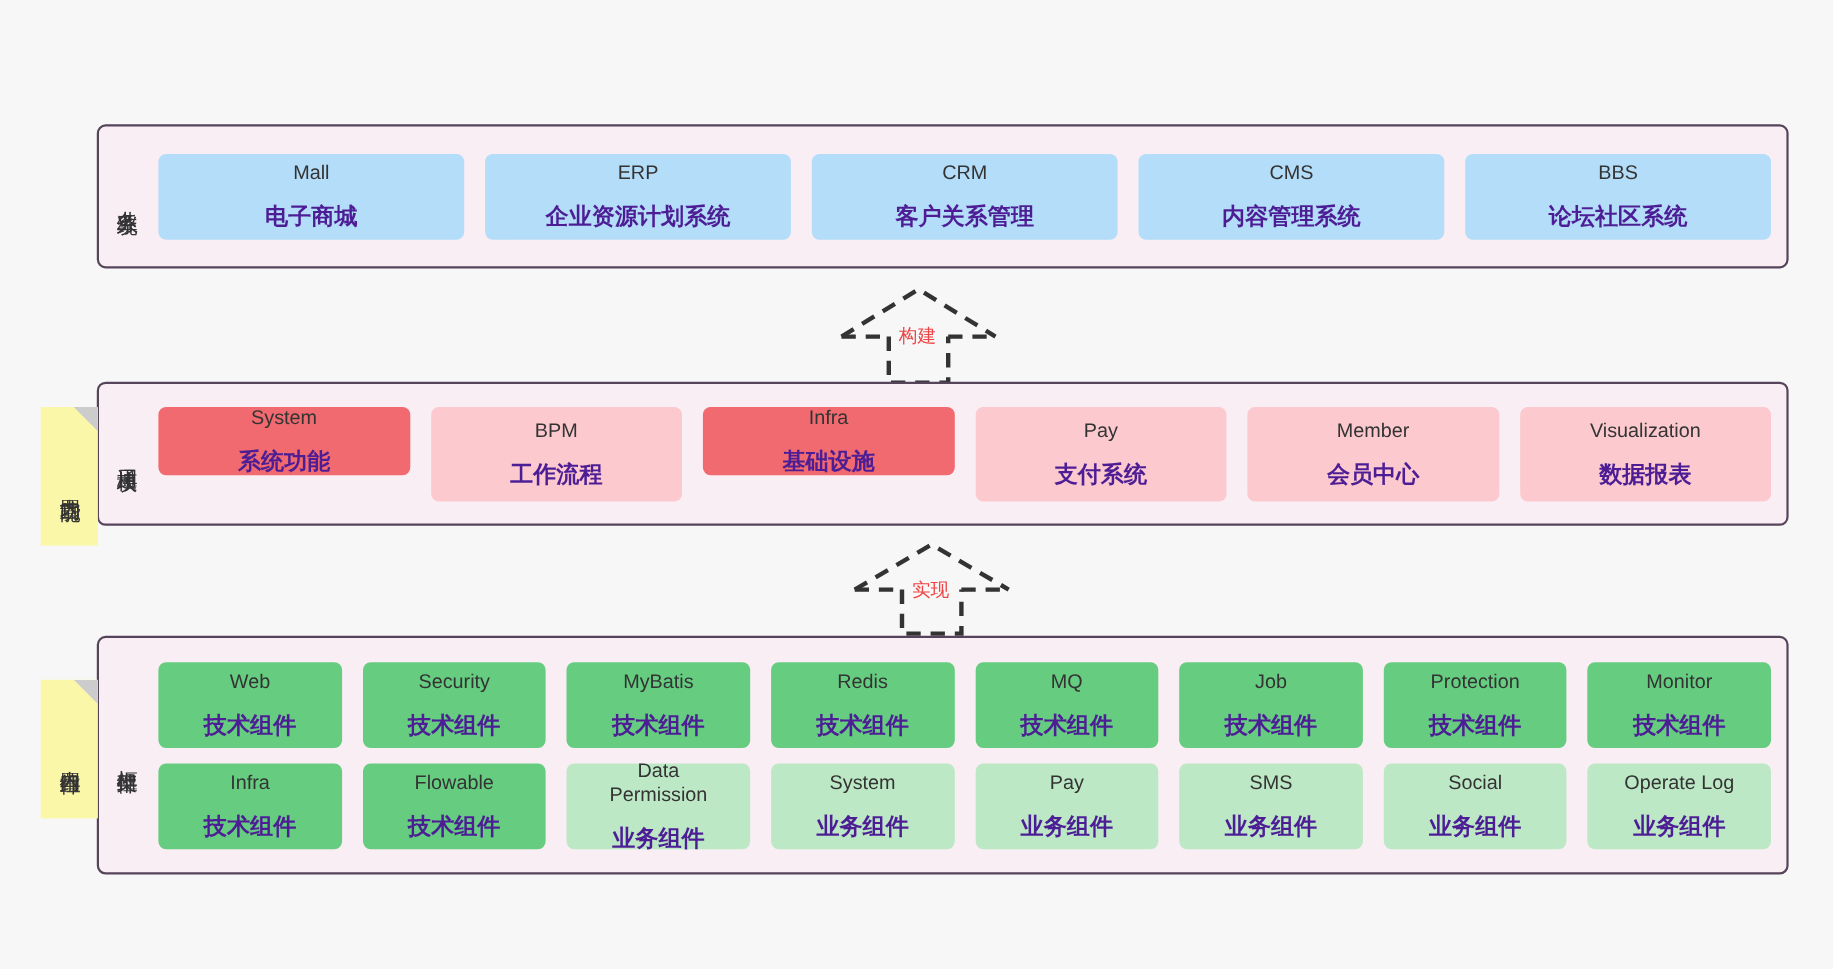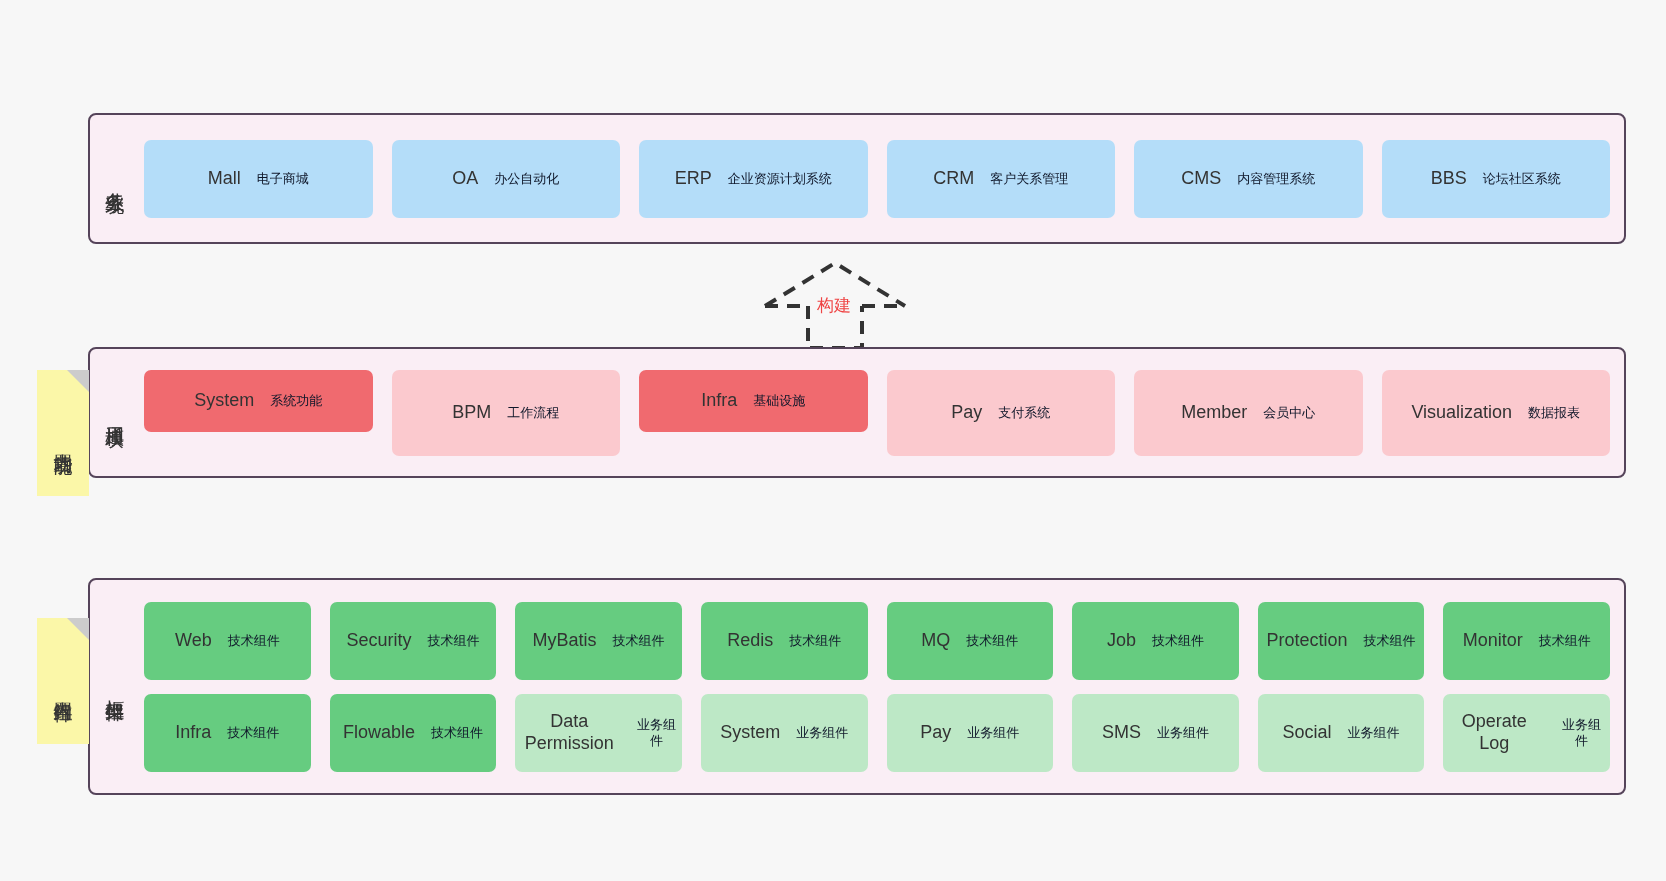--- a/index.html
+++ b/index.html
@@ -47,31 +47,31 @@
     padding:0 14px 0 6px;
   }
   .card-row{
     display:flex;
     gap:19px;
   }
   .card{
     flex:1 1 0;
     border-radius:7px;
     display:flex;
-    flex-direction:row;
+    flex-direction:column;
     align-items:center;
     justify-content:center;
     text-align:center;
     box-sizing:border-box;
     padding:6px 4px;
     line-height:1.22;
     gap:16px;
   }
   .card .en{font-size:18px;color:#333333;}
-  .card .cn{font-size:13px;color:#0f172a;}
+  .card .cn{font-size:21px;color:#4c1d95;font-weight:bold;}
 
   
   .c-blue       {background:#b4ddf9;height:78px;}
   .c-red        {background:#f06a6f;height:62px;}
   .c-pink       {background:#fbc9ce;height:86px;}
   .c-green      {background:#66cc80;height:78px;}
   .c-lightgreen {background:#bde8c6;height:78px;}
 
   
   .note{
@@ -117,24 +117,20 @@
 
   <div class="layer" id="layer-business" style="left:88px;top:113px;width:1538px;height:131px;">
     <div class="layer-title">业务系统</div>
     <div class="cards">
       <div class="card-row">
         <div class="card c-blue">
           <span class="en">Mall</span>
           <span class="cn">电子商城</span>
         </div>
         <div class="card c-blue">
-          <span class="en">OA</span>
-          <span class="cn">办公自动化</span>
-        </div>
-        <div class="card c-blue">
           <span class="en">ERP</span>
           <span class="cn">企业资源计划系统</span>
         </div>
         <div class="card c-blue">
           <span class="en">CRM</span>
           <span class="cn">客户关系管理</span>
         </div>
         <div class="card c-blue">
           <span class="en">CMS</span>
           <span class="cn">内容管理系统</span>
@@ -190,20 +186,29 @@
           <span class="cn">会员中心</span>
         </div>
         <div class="card c-pink">
           <span class="en">Visualization</span>
           <span class="cn">数据报表</span>
         </div>
       </div>
     </div>
   </div>
 
+  <div class="arrow-group" style="left:772px;top:490px;width:150px;height:88px;">
+    <svg width="150" height="88" viewBox="0 0 150 88">
+      <polyline points="5,46 75,5 145,46" fill="none" stroke="#333333" stroke-width="4" stroke-dasharray="13,9" stroke-linecap="butt"></polyline>
+      <polyline points="48,46 48,86 102,86 102,46" fill="none" stroke="#333333" stroke-width="4" stroke-dasharray="13,9" stroke-linecap="butt"></polyline>
+      <line x1="5" y1="46" x2="48" y2="46" stroke="#333333" stroke-width="4" stroke-dasharray="13,9"></line>
+      <line x1="102" y1="46" x2="145" y2="46" stroke="#333333" stroke-width="4" stroke-dasharray="13,9"></line>
+    </svg>
+    <span class="arrow-label" style="left:57px;top:35px;">实现</span>
+  </div>
 
   <div class="note" style="left:37px;top:618px;width:52px;height:126px;">
     <span class="fold"></span>
     <span class="note-label">内置组件</span>
   </div>
 
   <div class="layer" id="layer-framework" style="left:88px;top:578px;width:1538px;height:217px;">
     <div class="layer-title">框架组件</div>
     <div class="cards">
 

